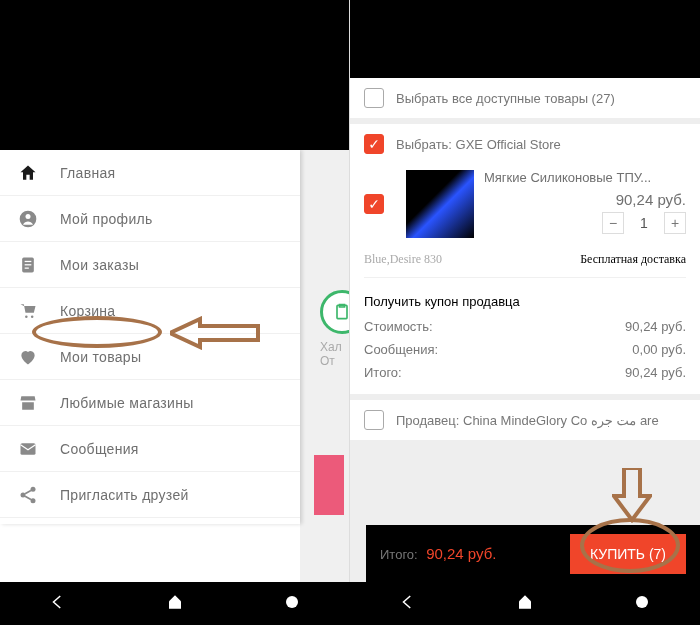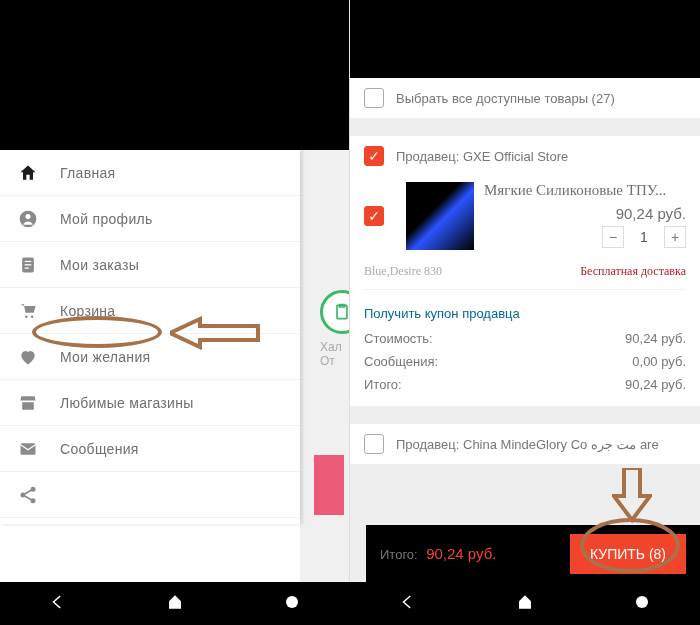--- a/index.html
+++ b/index.html
@@ -89,21 +89,21 @@
     letter-spacing: 0.3px;
   }
   .menu-item:first-child .mi-icon { color: #1b1b1b; }
 
   
   .right-body {
     flex: 1;
     background: #eeeeee;
     display: flex;
     flex-direction: column;
-    gap: 18px;
+    gap: 6px;
     overflow: hidden;
   }
   .card {
     background: #fff;
     padding: 10px 14px;
     font-size: 13px;
     color: #777;
     font-weight: 300;
   }
   .row { display: flex; align-items: center; }
@@ -118,31 +118,31 @@
   }
   .cb.checked { background: #f0452a; border-color: #f0452a; }
   .item-row { display:flex; align-items:flex-start; padding: 8px 0; }
   .thumb {
     width: 68px; height: 68px;
     background: linear-gradient(135deg,#000 0%,#000 40%,#2a54ff 55%,#000 100%);
     margin: 0 10px;
     flex-shrink: 0;
   }
   .item-detail { flex:1; }
-  .item-title { color:#707070; font-size:15px; margin-bottom: 6px; font-family: Liberation Serif, serif; }
+  .item-title { color:#707070; font-size:13px; margin-bottom: 6px; }
   .item-price { text-align:right; color:#707070; font-size:15px; }
   .qty { display:flex;justify-content:flex-end;align-items:center;margin-top:4px; }
   .qty button {
     width:22px;height:22px;border:1px solid #ddd;background:#fff;color:#777;font-size:14px;
   }
   .qty span { width:40px;text-align:center;font-size:14px;color:#555; }
   .variant { color:#aaa;font-size:12px; }
-  .freeship { color:#b91c1c;font-size:12px; text-align:right; }
+  .freeship { color:#000000;font-size:12px; text-align:right; }
   .ship-row { display:flex;justify-content:space-between;margin-top:6px;font-family:Liberation Serif, serif; }
-  .coupon { color:#0369a1;font-size:13px;padding:6px 0; }
+  .coupon { color:#000000;font-size:13px;padding:6px 0; }
   .sum-row { display:flex;justify-content:space-between;padding:4px 0;font-size:13px; }
 
   
   .buybar {
     position:absolute;bottom:0;left:16px;right:0;height:58px;
     background:#000000;border-top:1px solid #eee;
     display:flex;align-items:center;justify-content:space-between;
     padding:0 14px;
   }
   .buybar .lbl { color:#777;font-size:13px;font-weight:300; }
@@ -231,21 +231,21 @@
             </svg>
           </span>
         <span class="mi-label">Корзина</span>
       </div>
       <div class="menu-item">
         <span class="mi-icon">
             <svg width="20" height="20" viewBox="0 0 24 24" fill="currentColor">
               <path d="M12 21s-8-5-8-11a5 5 0 0 1 8-4 5 5 0 0 1 8 4c0 6-8 11-8 11z"></path>
             </svg>
           </span>
-        <span class="mi-label">Мои желания</span>
+        <span class="mi-label">Мои товары</span>
       </div>
       <div class="menu-item">
         <span class="mi-icon">
             <svg width="20" height="20" viewBox="0 0 24 24" fill="currentColor">
               <path d="M4 4h16l1 5H3zM5 11h14v9H5z"></path>
             </svg>
           </span>
         <span class="mi-label">Любимые магазины</span>
       </div>
       <div class="menu-item">
@@ -259,20 +259,21 @@
       </div>
       <div class="menu-item">
         <span class="mi-icon">
             <svg width="20" height="20" viewBox="0 0 24 24" fill="currentColor">
               <circle cx="18" cy="5" r="3"></circle>
               <circle cx="6" cy="12" r="3"></circle>
               <circle cx="18" cy="19" r="3"></circle>
               <path d="M8.5 10.5l7-4M8.5 13.5l7 4" stroke="currentColor" stroke-width="2"></path>
             </svg>
           </span>
+        <span class="mi-label">Пригласить друзей</span>
       </div>
       <div class="menu-item">
         <span class="mi-icon">
             <svg width="20" height="20" viewBox="0 0 24 24" fill="currentColor">
               <rect x="3" y="7" width="18" height="10" rx="1"></rect>
               <path d="M8 7v10" stroke="#fff" stroke-width="1" stroke-dasharray="1 1"></path>
             </svg>
           </span>
         <span class="mi-label">Мои купоны</span>
       </div>
@@ -283,21 +284,21 @@
     <div class="topbar"></div>
     <div class="right-body">
       <div class="card row">
         <div class="cb"></div>
         <span>Выбрать все доступные товары (27)</span>
       </div>
 
       <div class="card">
         <div class="row" style="margin-bottom:8px;">
           <div class="cb checked">✓</div>
-          <span>Продавец: GXE Official Store</span>
+          <span>Выбрать: GXE Official Store</span>
         </div>
         <div class="item-row">
           <div class="cb checked" style="margin-top:24px;">✓</div>
           <div class="thumb"></div>
           <div class="item-detail">
             <div class="item-title">Мягкие Силиконовые ТПУ...</div>
             <div class="item-price">90,24 руб.</div>
             <div class="qty">
               <button>−</button>
               <span>1</span>
@@ -329,21 +330,21 @@
         <div class="cb"></div>
         <span>Продавец: China MindeGlory Co مت جره are</span>
       </div>
     </div>
 
     <div class="buybar">
       <div>
         <span class="lbl">Итого:</span>
         <span class="tot">90,24 руб.</span>
       </div>
-      <button class="buybtn">КУПИТЬ (8)</button>
+      <button class="buybtn">КУПИТЬ (7)</button>
     </div>
   </div>
 </div>
 
 <div class="navbar">
   <div class="nav-half">
     <span><svg width="18" height="18" viewBox="0 0 24 24" fill="none" stroke="#fff" stroke-width="2">
           <path d="M15 4 6 12l9 8"></path>
         </svg></span>
     <span><svg width="18" height="18" viewBox="0 0 24 24" fill="#fff">

